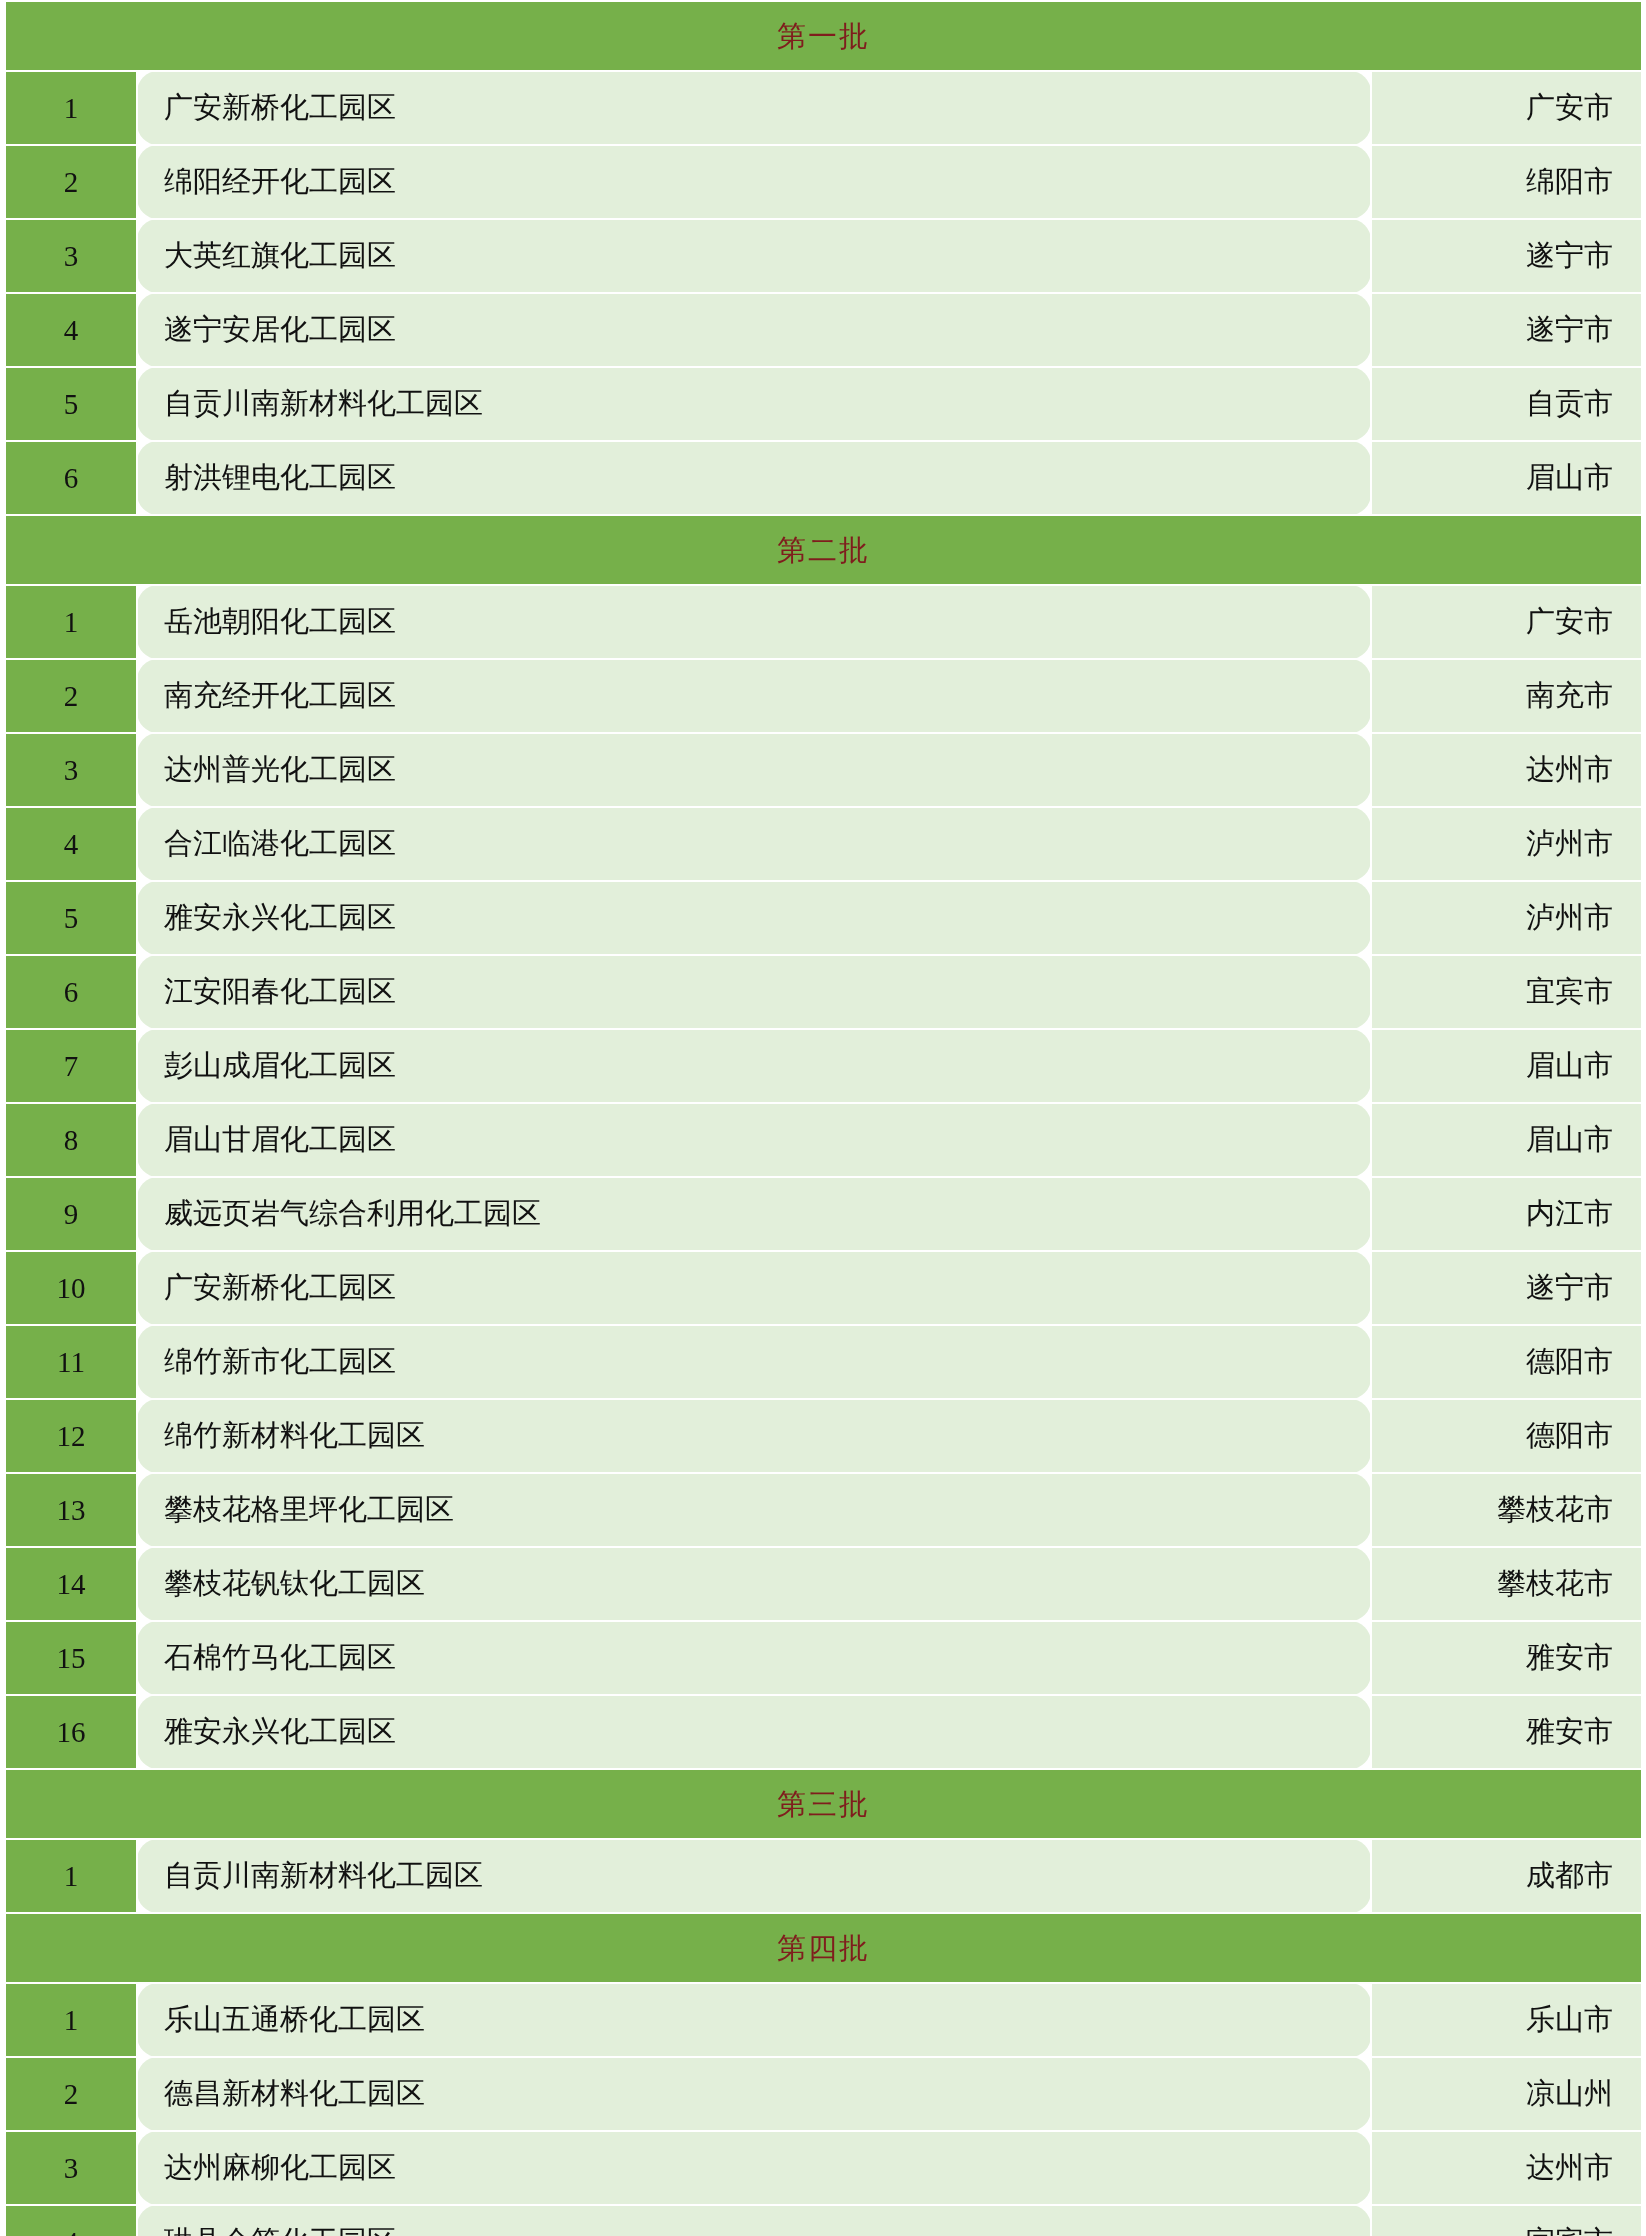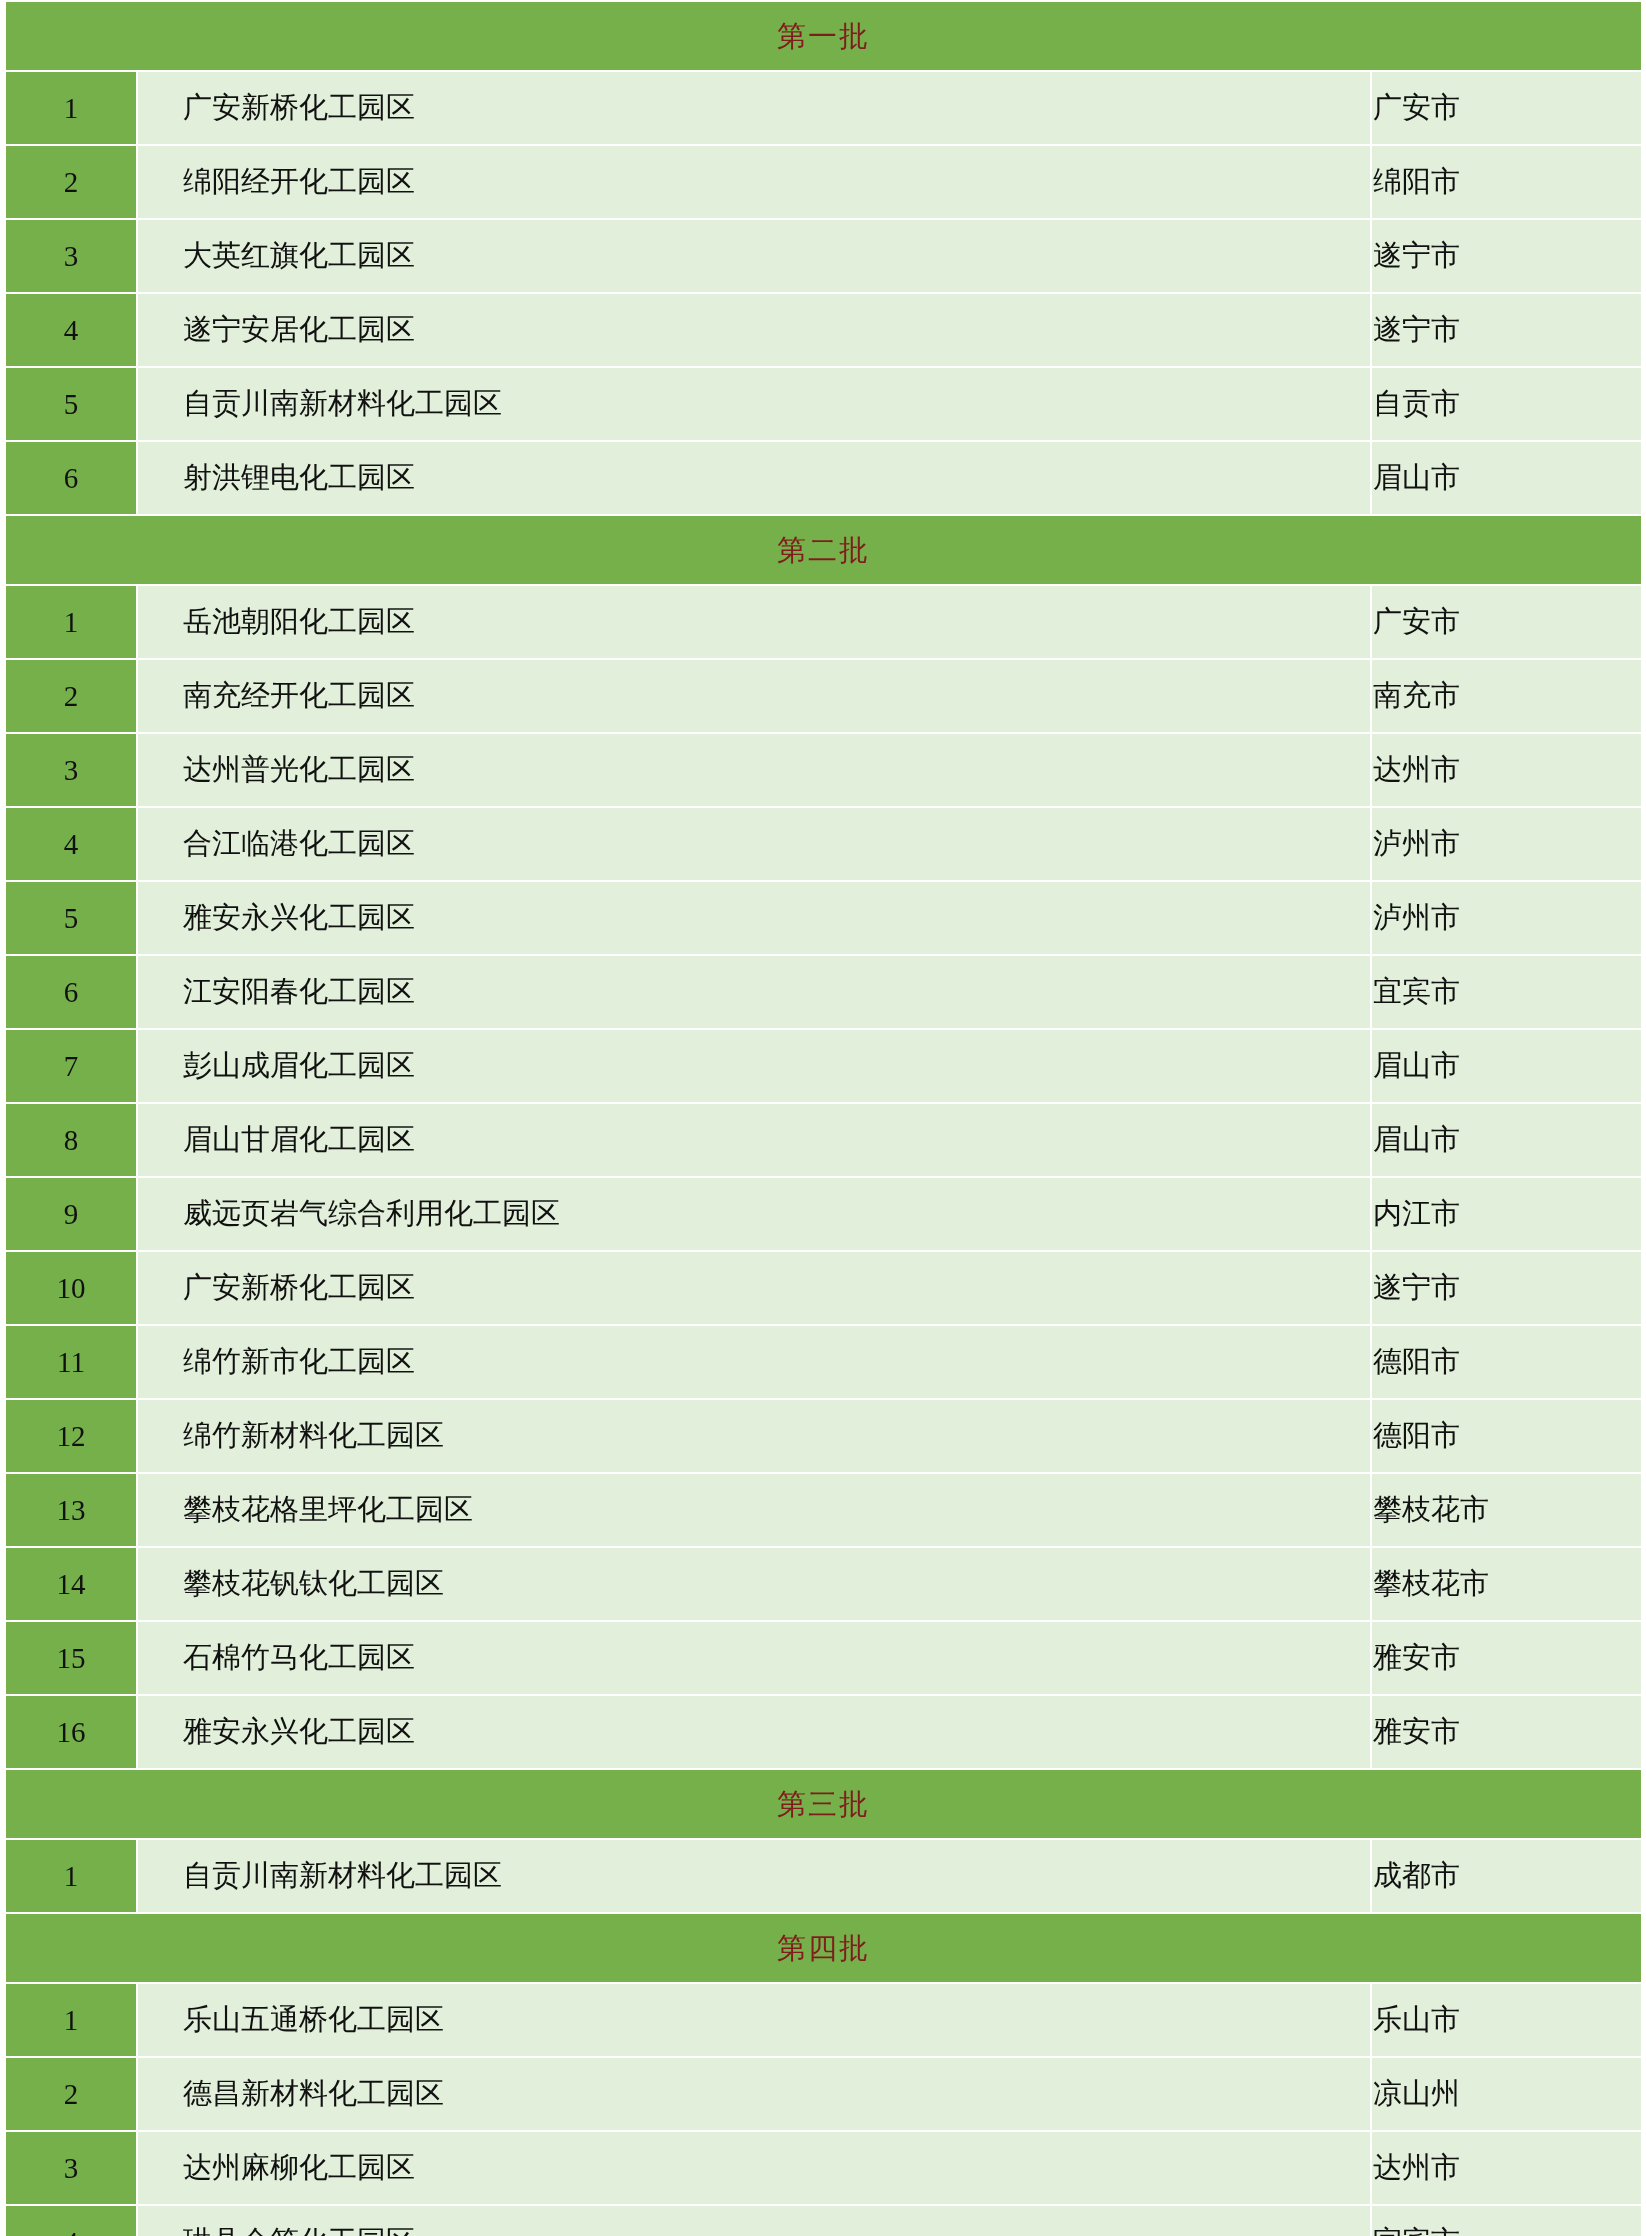--- a/index.html
+++ b/index.html
@@ -42,26 +42,27 @@
     font-size: 29px;
     color: #111111;
   }
   tr.data-row td.idx {
     background: #76B04A;
     text-align: center;
     color: #111111;
   }
   tr.data-row td.name {
     background: #E2EFDA;
-    padding-left: 45px;
+    padding-left: 26px;
     text-align: left;
+    border-radius: 21px;
   }
   tr.data-row td.city {
     background: #E2EFDA;
-    text-align: left;
+    text-align: right;
     padding-right: 28px;
   }
 </style>
 </head>
 <body>
 
 <div class="sheet">
   <table class="park-table">
     <colgroup>
       <col class="c-index">

